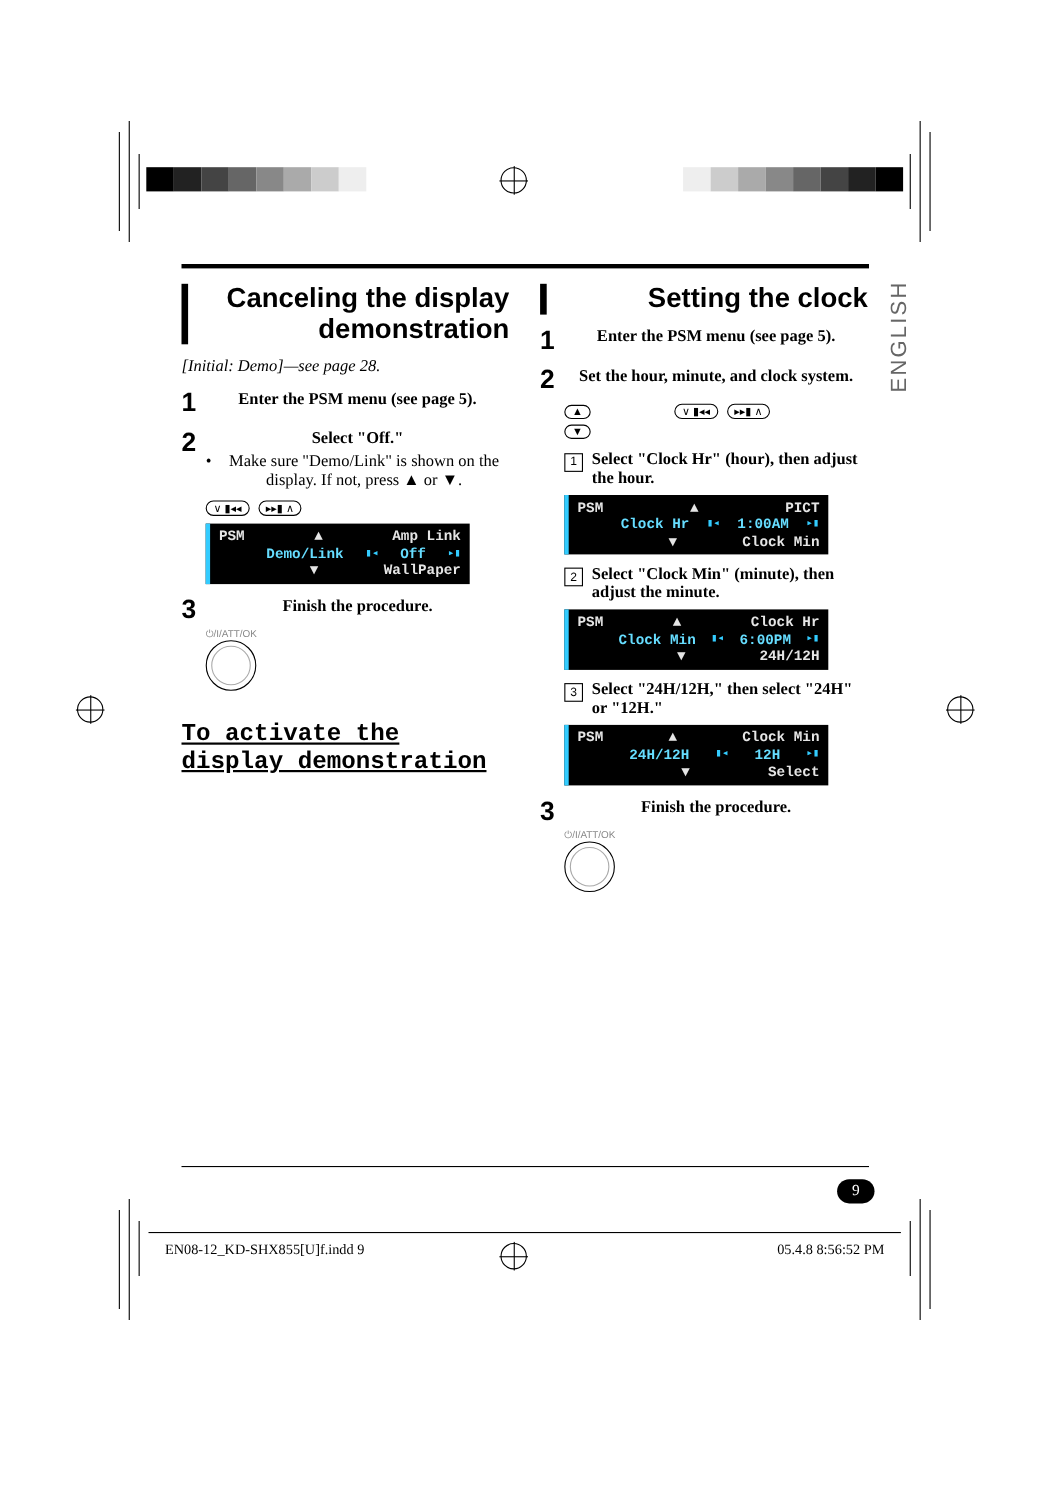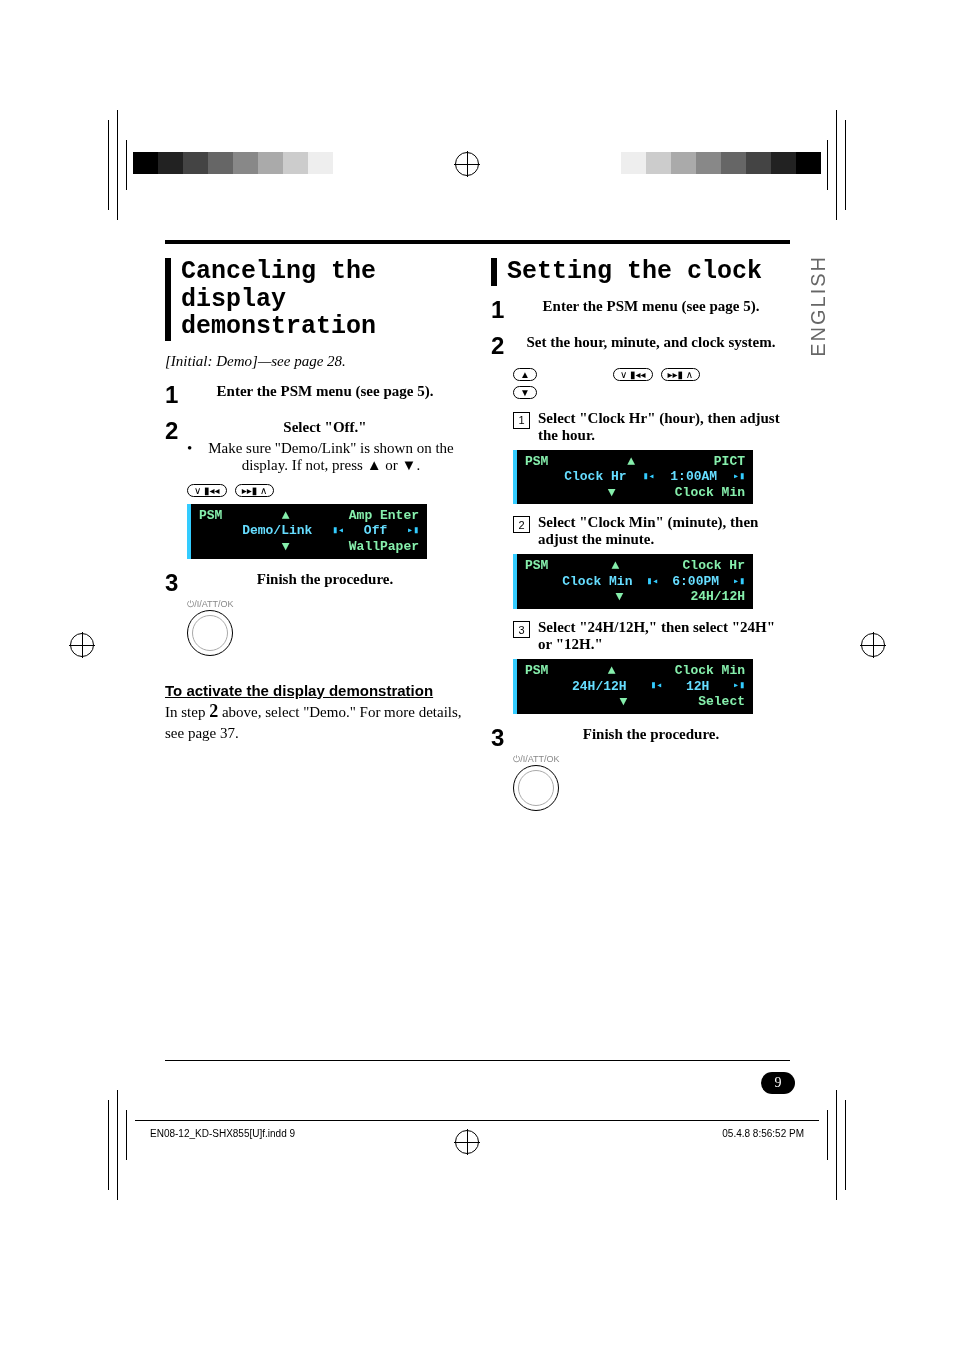--- a/index.html
+++ b/index.html
@@ -64,24 +64,24 @@
   .top-rule {
     border-top: 4px solid #000;
     width: 100%;
     margin-bottom: 14px;
   }
   .columns { display: flex; gap: 28px; }
   .col { width: 298px; }
   .section-title-wrap { display:flex; align-items:stretch; margin-bottom:10px; }
   .title-bar { width:6px; background:#000; margin-right:10px; }
   .section-title {
-    font-family: Liberation Mono, monospace;
+    font-family: Liberation Sans, sans-serif;
     font-weight: bold;
     font-size: 25px;
-    text-align: left;
+    text-align: right;
     flex: 1;
     line-height: 1.1;
   }
   .body-text { font-size: 15px; line-height: 1.35; }
   .italic { font-style: italic; }
   .step { display:flex; margin-top:12px; }
   .step-num {
     font-family: "Arial Narrow", Arial, sans-serif;
     font-weight: bold;
     font-size: 24px;
@@ -110,29 +110,29 @@
     border-left:4px solid #3cf;
     color:#3cf;
     font-family: "Courier New", monospace;
     font-weight:bold;
     font-size:13px;
     padding:4px 8px;
     margin:6px 0 6px 22px;
     width: 220px;
     line-height:1.2;
   }
-  .lcd .dim { color:#86efac; }
+  .lcd .dim { color:#e5e5e5; }
   .lcd .hi { color:#6df; }
   .lcd-row { display:flex; justify-content:space-between; align-items:center; gap:6px; }
   .nav-icon { font-size:10px; }
 
   .sub-head {
-    font-family: Liberation Sans, sans-serif;
+    font-family: Liberation Mono, monospace;
     font-weight:bold;
-    font-size:15px;
+    font-size:22px;
     text-decoration: underline;
     margin-top:22px;
   }
   .small-btn {
     display:inline-block;
     border:1px solid #000;
     border-radius:10px;
     padding:0 6px;
     font-size:10px;
     font-family:Arial,sans-serif;
@@ -177,22 +177,22 @@
   .footer-line {
     position:absolute;
     top:1120px;
     left:135px;
     right:135px;
     border-top:1px solid #000;
   }
   .footer-text {
     position:absolute;
     top:1128px;
-    font-size:10px;
-    font-family: Liberation Sans, sans-serif;
+    font-size:13px;
+    font-family: Liberation Serif, serif;
     color:#000;
   }
   .footer-left { left:150px; }
   .footer-right { right:150px; }
 
   .buttons-row { margin:6px 0 4px 22px; }
 </style>
 </head>
 <body>
 
@@ -265,21 +265,21 @@
 
       <div class="buttons-row">
         <span class="small-btn">∨ ▮◂◂</span>
         <span class="small-btn">▸▸▮ ∧</span>
       </div>
 
       <div class="lcd">
         <div class="lcd-row">
             <span class="dim">PSM</span> 
             <span class="dim">▲</span>
-            <span class="dim">Amp Enter</span>
+            <span class="dim">Amp Link</span>
           </div>
         <div class="lcd-row">
             <span>&nbsp;&nbsp;&nbsp;</span>
             <span class="hi">Demo/Link</span>
             <span class="nav-icon">▮◂</span>
             <span class="hi">Off</span>
             <span class="nav-icon">▸▮</span>
           </div>
         <div class="lcd-row">
             <span>&nbsp;&nbsp;&nbsp;</span>
@@ -293,23 +293,20 @@
         <div class="step-body">
           <div class="step-label">Finish the procedure.</div>
         </div>
       </div>
       <div style="margin-left:22px;margin-top:4px;">
         <div style="font-size:9px;color:#888;font-family:Arial">⏻<span>/I/ATT/OK</span></div>
         <div class="knob"></div>
       </div>
 
       <div class="sub-head">To activate the display demonstration</div>
-      <div class="body-text">
-        <span>In step </span><b style="font-family:'Arial Narrow';font-size:18px">2</b><span> above, select "Demo." For more details, see page 37.</span>
-      </div>
     </div>
 
     <div class="col">
       <div class="section-title-wrap">
         <div class="title-bar"></div>
         <div class="section-title">Setting the clock</div>
       </div>
 
       <div class="step">
         <div class="step-num">1</div>

